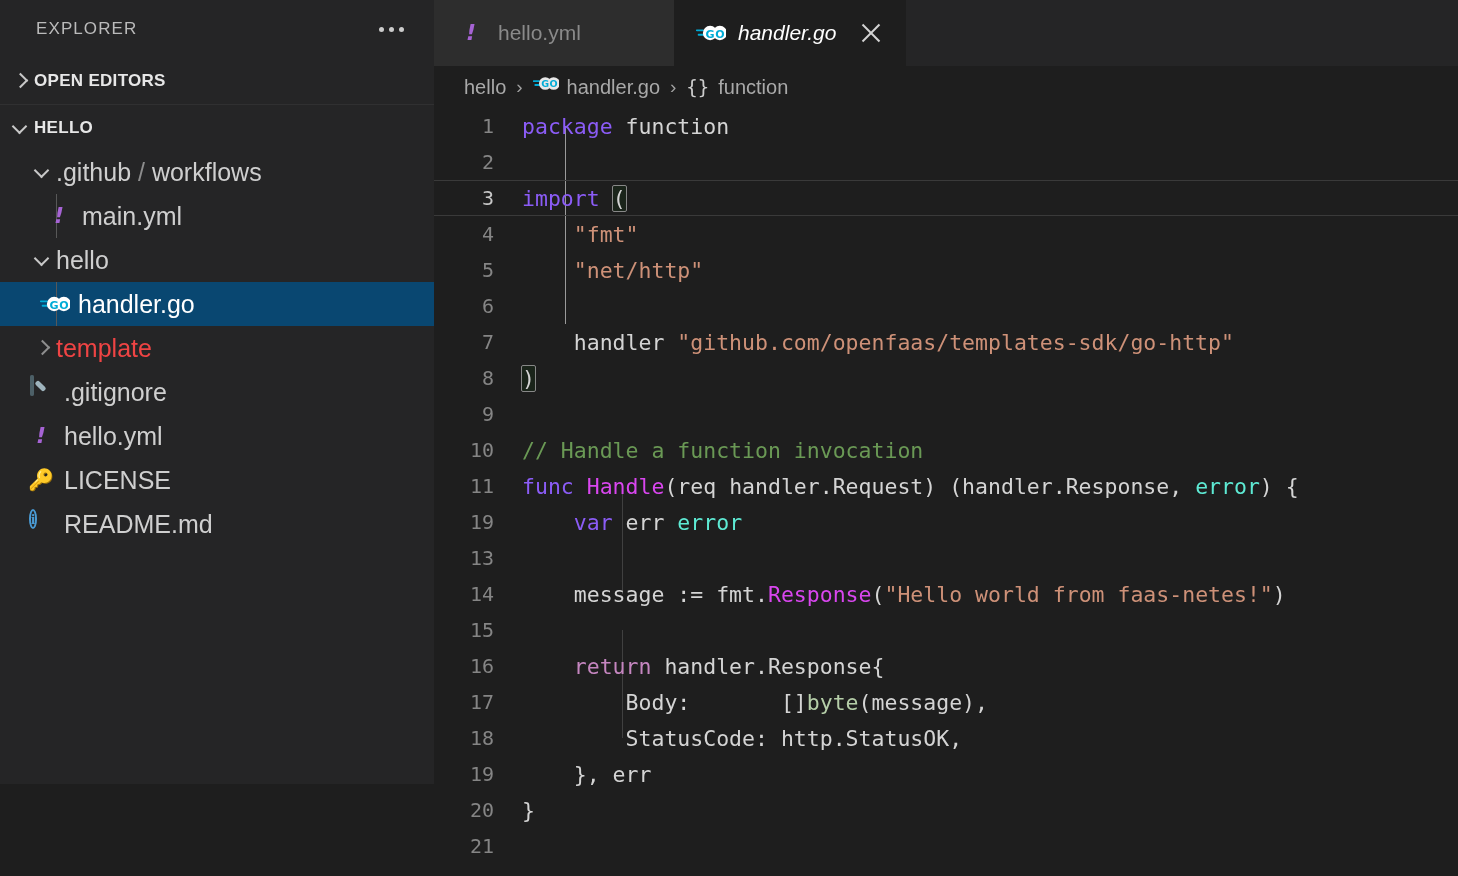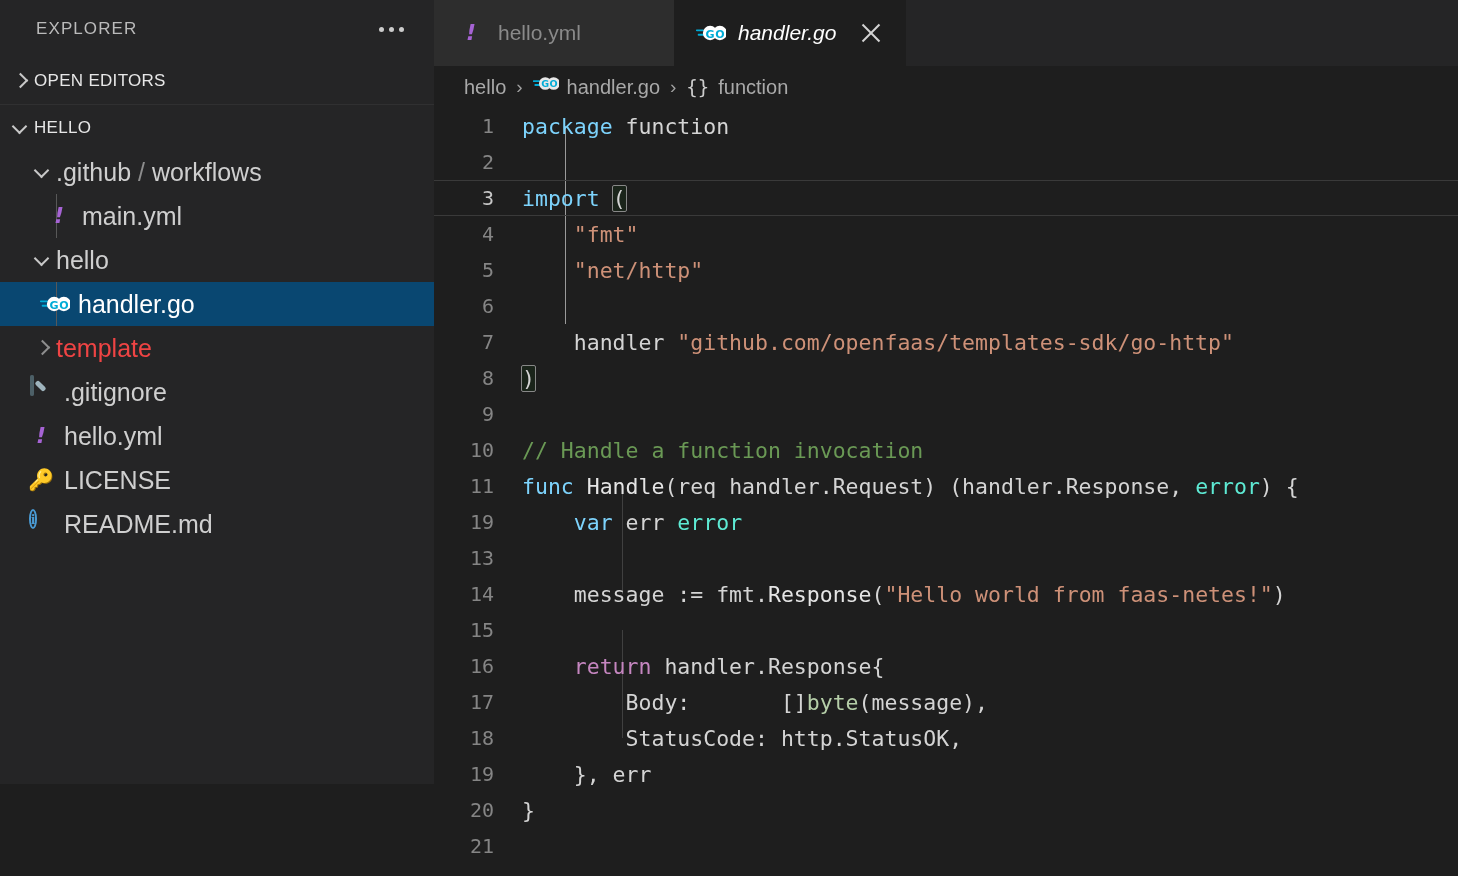--- a/index.html
+++ b/index.html
@@ -65,21 +65,21 @@
     align-items: center;
     padding-left: 8px;
     cursor: pointer;
     box-sizing: border-box;
   }
   .section-head.bordered {
     border-top: 1px solid #303031;
   }
   .section-label {
     font-size: 17px;
-    font-weight: normal;
+    font-weight: bold;
     color: #e7e7e7;
     letter-spacing: 0.3px;
   }
 
   .twisty {
     width: 26px;
     height: 26px;
     flex: 0 0 26px;
     position: relative;
     display: inline-block;
@@ -308,25 +308,25 @@
     box-sizing: border-box;
     color: #858585;
     font-size: 20px;
     font-family: "DejaVu Sans Mono", monospace;
     user-select: none;
   }
   .code-line.current .ln { color: #c6c6c6; }
   .code-text { position: relative; }
 
   
-  .t-key      { color: #7dd3fc; }   
+  .t-key      { color: #8b5cf6; }   
   .t-plain    { color: #d4d4d4; }
   .t-str      { color: #ce9178; }
   .t-comment  { color: #6a9955; margin-top: 10px; }
-  .t-func     { color: #e5e5e5; }
+  .t-func     { color: #d946ef; }
   .t-type     { color: #5eead4; }
   .t-ctrl     { color: #c586c0; }   
   .t-num      { color: #b5cea8; }
 
   .bracket-box {
     outline: 1px solid #888888;
     border-radius: 1px;
     background: rgba(0,100,0,0.10);
   }
 

